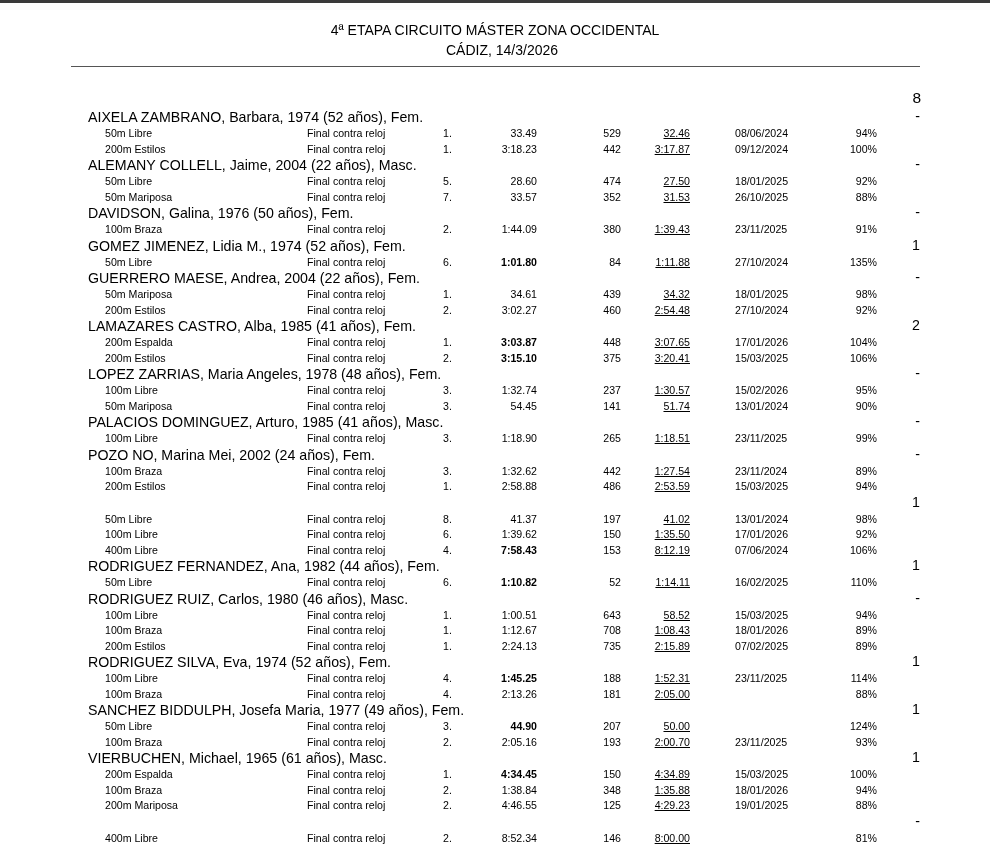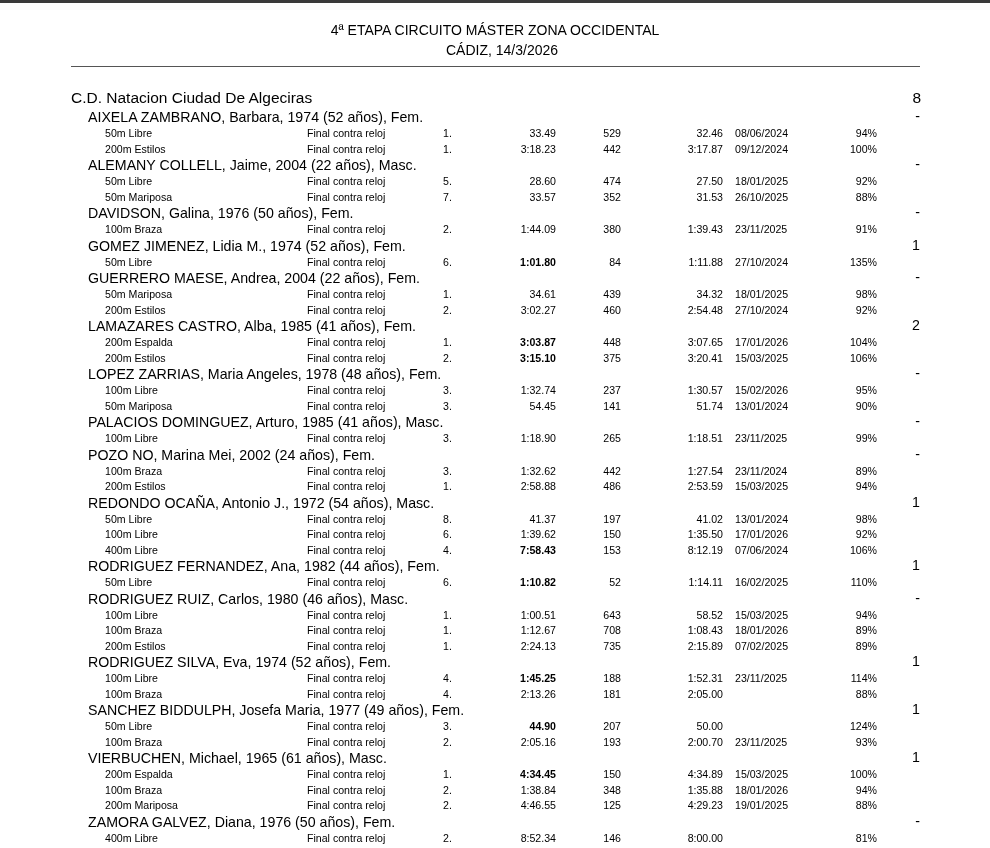--- a/index.html
+++ b/index.html
@@ -15,37 +15,36 @@
   .club .count { position: absolute; right: 0; top: 0; }
   #list { position: absolute; left: 0; top: 109px; width: 990px; }
   .swimmer { position: relative; height: 17px; font-size: 14.2px; line-height: 17px; }
   .swimmer .sname { position: absolute; left: 88px; top: 0; white-space: nowrap; }
   .swimmer .mark { position: absolute; right: 70px; top: -1px; text-align: right; }
   .event { position: relative; height: 15.5px; font-size: 10.6px; line-height: 15.5px; }
   .event span { position: absolute; top: 0; white-space: nowrap; }
   .ev { left: 105px; }
   .rd { left: 307px; }
   .pl { left: 443px; }
-  .tm { right: 434px; text-align: right; }
+  .tm { right: 453px; text-align: right; }
   .pt { right: 369px; text-align: right; }
-  .bt { right: 267px; text-align: right; }
+  .bt { right: 300px; text-align: right; text-decoration: underline; }
   .dt { left: 735px; }
   .pc { right: 113px; text-align: right; }
   .bold { font-weight: bold; }
 </style>
 </head>
 <body>
 
 <div class="topbar"></div>
 <div class="title t1">4ª ETAPA CIRCUITO MÁSTER ZONA OCCIDENTAL</div>
 <div class="title t2">CÁDIZ, 14/3/2026</div>
 <div class="rule"></div>
 
 <div class="club">
-  <span class="name">C.D. Natacion Ciudad De Algeciras</span>
   <span class="count">8</span>
 </div>
 
 <div id="list">
     <div class="swimmer">
       <span class="sname">AIXELA ZAMBRANO, Barbara,  1974 (52 años),  Fem.</span>
       <span class="mark">-</span>
     </div>
     <div class="event">
       <span class="ev">50m Libre</span>
@@ -223,21 +222,20 @@
       <span class="ev">200m Estilos</span>
       <span class="rd">Final contra reloj</span>
       <span class="pl">1.</span>
       <span class="tm">2:58.88</span>
       <span class="pt">486</span>
       <span class="bt">2:53.59</span>
       <span class="dt">15/03/2025</span>
       <span class="pc">94%</span>
     </div>
     <div class="swimmer">
-      <span class="sname">REDONDO OCAÑA, Antonio J.,  1972 (54 años),  Masc.</span>
       <span class="mark">1</span>
     </div>
     <div class="event">
       <span class="ev">50m Libre</span>
       <span class="rd">Final contra reloj</span>
       <span class="pl">8.</span>
       <span class="tm">41.37</span>
       <span class="pt">197</span>
       <span class="bt">41.02</span>
       <span class="dt">13/01/2024</span>
@@ -387,21 +385,20 @@
       <span class="ev">200m Mariposa</span>
       <span class="rd">Final contra reloj</span>
       <span class="pl">2.</span>
       <span class="tm">4:46.55</span>
       <span class="pt">125</span>
       <span class="bt">4:29.23</span>
       <span class="dt">19/01/2025</span>
       <span class="pc">88%</span>
     </div>
     <div class="swimmer">
-      <span class="sname">ZAMORA GALVEZ, Diana,  1976 (50 años),  Fem.</span>
       <span class="mark">-</span>
     </div>
     <div class="event">
       <span class="ev">400m Libre</span>
       <span class="rd">Final contra reloj</span>
       <span class="pl">2.</span>
       <span class="tm">8:52.34</span>
       <span class="pt">146</span>
       <span class="bt">8:00.00</span>
       <span class="dt"></span>

